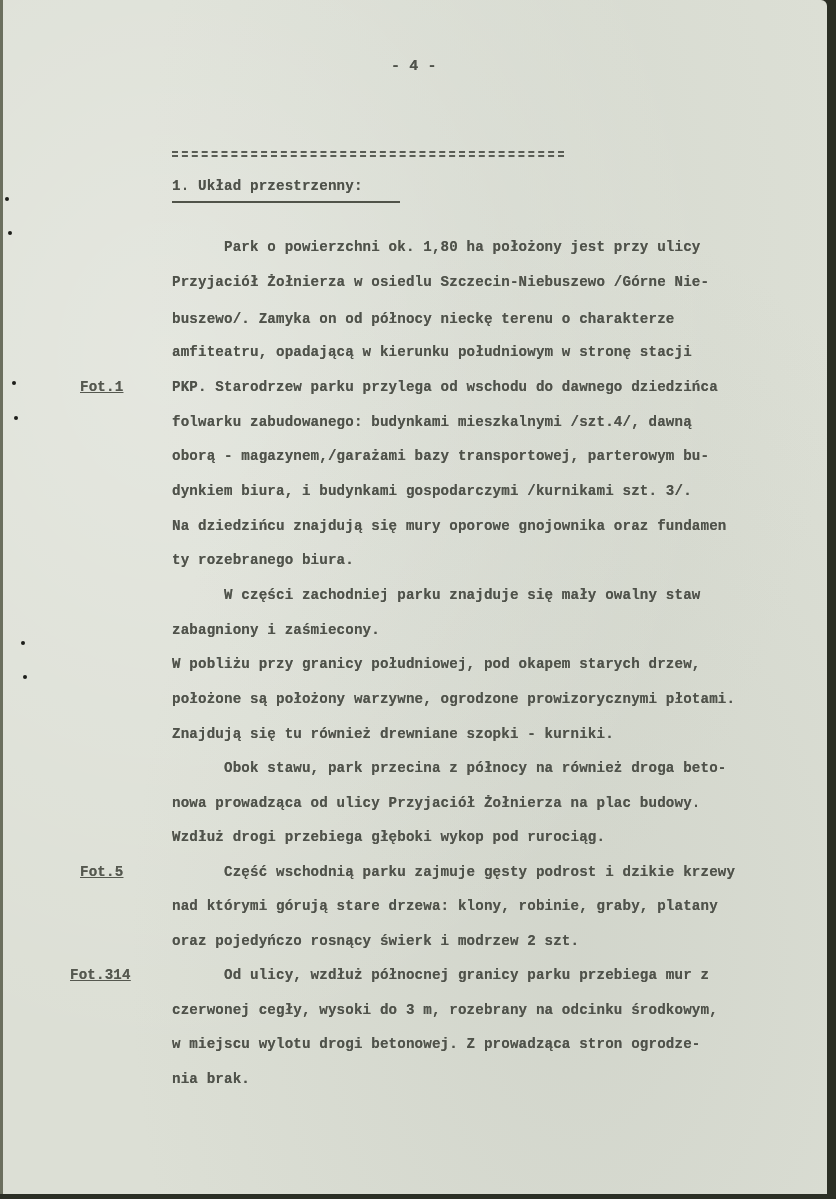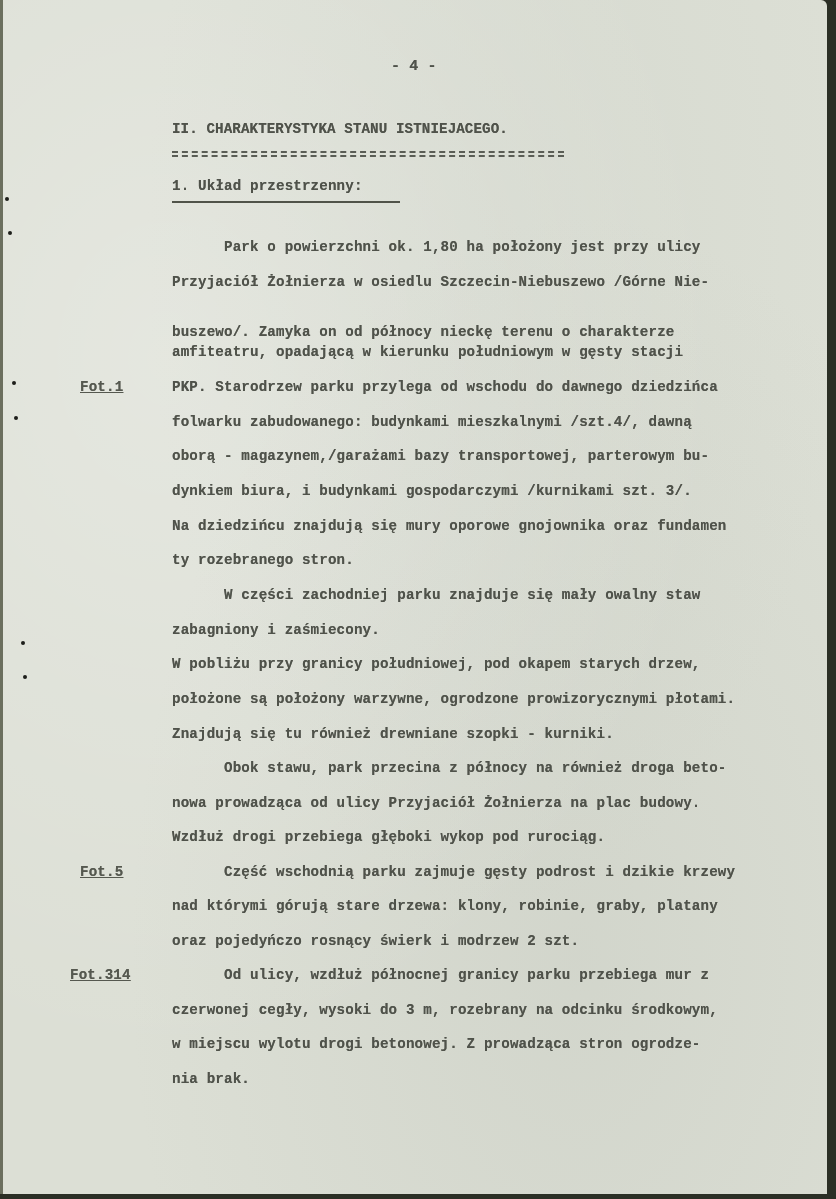--- a/index.html
+++ b/index.html
@@ -50,37 +50,36 @@
     }
     .body-line { left: 172px; }
   </style>
 </head>
 <body>
 
 <div class="page">
 
   <div class="txt pagenum">- 4 -</div>
 
-  <div class="txt h1">II. CHARAKTERYSTYKA STANU ISTNIEJACEGO.</div>
   <div class="h1-rule"></div>
 
   <div class="txt h2">1. Układ przestrzenny:</div>
   <div class="h2-rule"></div>
 
   <div>
     <div class="txt body-line" style="top:239px">      Park o powierzchni ok. 1,80 ha położony jest przy ulicy</div>
     <div class="txt body-line" style="top:274px">Przyjaciół Żołnierza w osiedlu Szczecin-Niebuszewo /Górne Nie-</div>
-    <div class="txt body-line" style="top:324px">buszewo/. Zamyka on od północy nieckę terenu o charakterze</div>
-    <div class="txt body-line" style="top:344px">amfiteatru, opadającą w kierunku południowym w gęsty stacji</div>
+    <div class="txt body-line" style="top:311px">buszewo/. Zamyka on od północy nieckę terenu o charakterze</div>
+    <div class="txt body-line" style="top:344px">amfiteatru, opadającą w kierunku południowym w stronę stacji</div>
     <div class="txt body-line" style="top:379px">PKP. Starodrzew parku przylega od wschodu do dawnego dziedzińca</div>
     <div class="txt body-line" style="top:414px">folwarku zabudowanego: budynkami mieszkalnymi /szt.4/, dawną</div>
     <div class="txt body-line" style="top:448px">oborą - magazynem,/garażami bazy transportowej, parterowym bu-</div>
     <div class="txt body-line" style="top:483px">dynkiem biura, i budynkami gospodarczymi /kurnikami szt. 3/.</div>
     <div class="txt body-line" style="top:518px">Na dziedzińcu znajdują się mury oporowe gnojownika oraz fundamen</div>
-    <div class="txt body-line" style="top:552px">ty rozebranego stron.</div>
+    <div class="txt body-line" style="top:552px">ty rozebranego biura.</div>
     <div class="txt body-line" style="top:587px">      W części zachodniej parku znajduje się mały owalny staw</div>
     <div class="txt body-line" style="top:622px">zabagniony i zaśmiecony.</div>
     <div class="txt body-line" style="top:656px">W pobliżu przy granicy południowej, pod okapem starych drzew,</div>
     <div class="txt body-line" style="top:691px">położone są położony warzywne, ogrodzone prowizorycznymi płotami.</div>
     <div class="txt body-line" style="top:726px">Znajdują się tu również drewniane szopki - kurniki.</div>
     <div class="txt body-line" style="top:760px">      Obok stawu, park przecina z północy na również droga beto-</div>
     <div class="txt body-line" style="top:795px">nowa prowadząca od ulicy Przyjaciół Żołnierza na plac budowy.</div>
     <div class="txt body-line" style="top:829px">Wzdłuż drogi przebiega głęboki wykop pod rurociąg.</div>
     <div class="txt body-line" style="top:864px">      Część wschodnią parku zajmuje gęsty podrost i dzikie krzewy</div>
     <div class="txt body-line" style="top:898px">nad którymi górują stare drzewa: klony, robinie, graby, platany</div>

